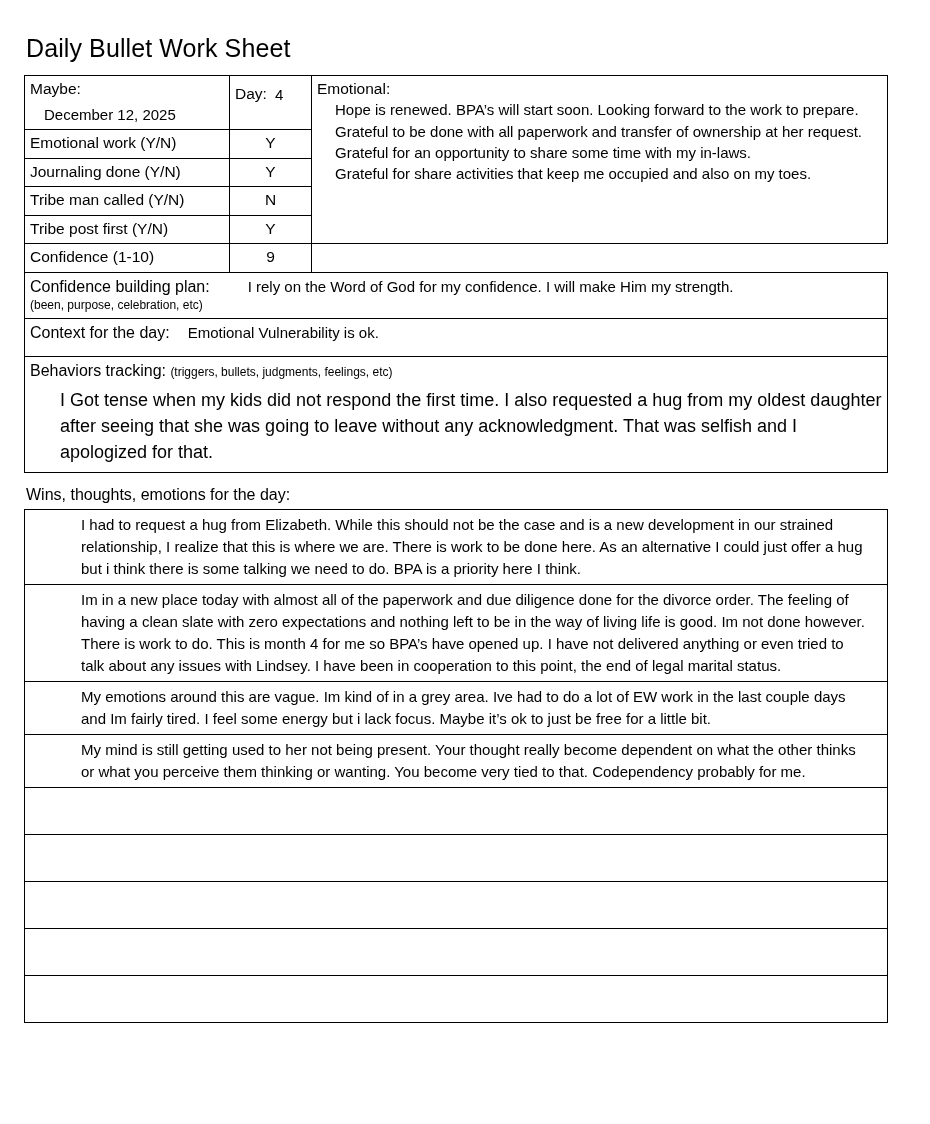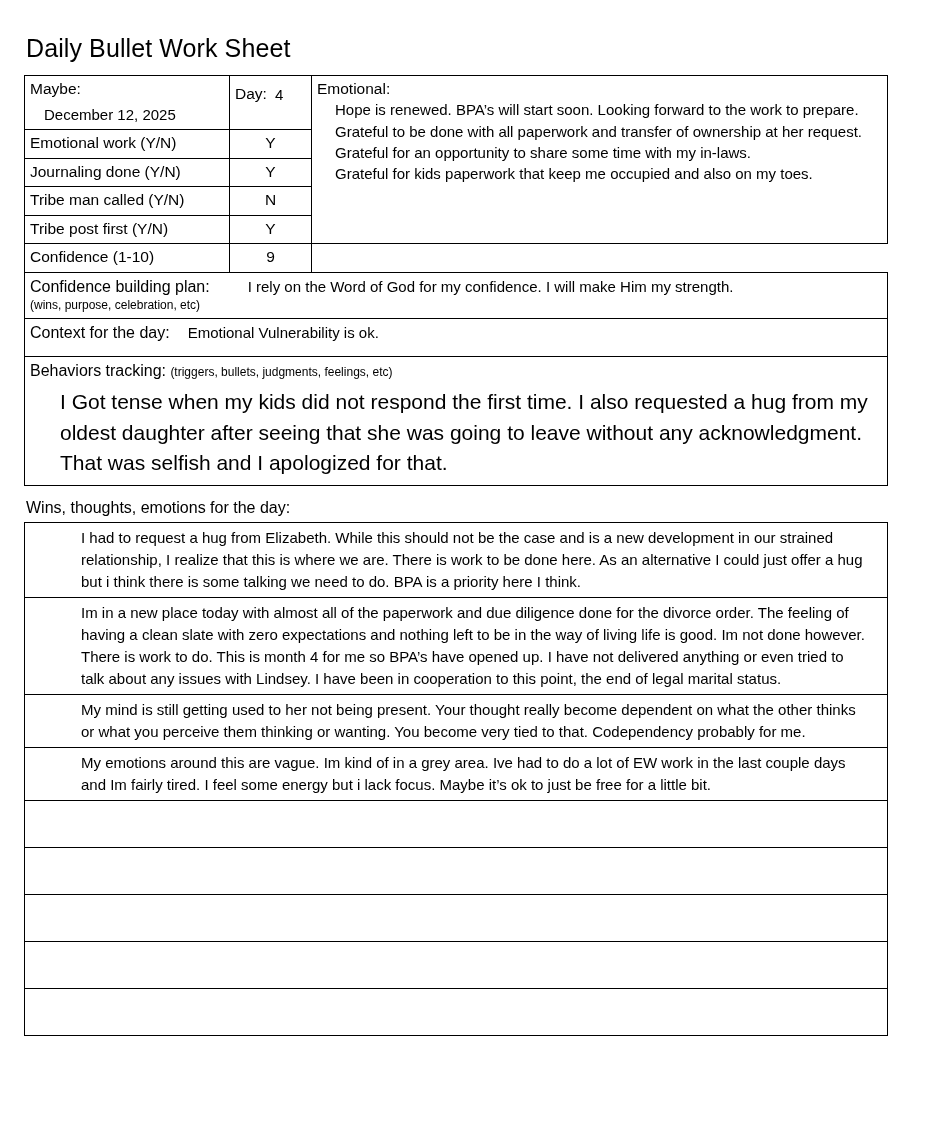--- a/index.html
+++ b/index.html
@@ -81,21 +81,21 @@
   }
   .plan-sub { font-size: 12px; display: block; margin-top: 1px; }
 
   .ctx-inline {
     display: inline-block;
     padding-left: 18px;
     font-size: 15px;
   }
 
   .beh-body {
-    font-size: 21px;
+    font-size: 18px;
     line-height: 1.45;
     padding: 6px 0 2px 30px;
   }
 
   .wins-head {
     font-size: 16px;
     margin: 13px 0 5px 2px;
   }
   table.wins {
     border-collapse: collapse;
@@ -136,21 +136,21 @@
         </td>
         <td class="hdr-day">
           <span class="lbl">Day:</span><span class="val-day">4</span>
         </td>
         <td rowspan="5" class="grat-cell">
           <div class="lbl">Emotional:</div>
           <div class="grat-text">
             <p>Hope is renewed.  BPA’s will start soon.  Looking forward to the work to prepare.</p>
             <p>Grateful to be done with all paperwork and transfer of ownership at her request.</p>
             <p>Grateful for an opportunity to share some time with my in-laws.</p>
-            <p>Grateful for kids paperwork that keep me occupied and also on my toes.</p>
+            <p>Grateful for share activities that keep me occupied and also on my toes.</p>
           </div>
         </td>
       </tr>
 
       <tr>
         <td class="yn-label">Emotional work  (Y/N)</td>
         <td class="yn-val">Y</td>
       </tr>
       <tr>
         <td class="yn-label">Journaling done (Y/N)</td>
@@ -165,21 +165,21 @@
         <td class="yn-val">Y</td>
       </tr>
       <tr>
         <td class="yn-label">Confidence (1-10)</td>
         <td class="yn-val">9</td>
       </tr>
 
       <tr>
         <td colspan="3">
           <span class="plan-head">Confidence building plan:</span><span class="plan-inline">I rely on the Word of God for my confidence. I will make Him my strength.</span>
-          <span class="plan-sub">(wins, purpose, celebration, etc)</span>
+          <span class="plan-sub">(been, purpose, celebration, etc)</span>
         </td>
       </tr>
 
       <tr>
         <td colspan="3" style="height:30px">
           <span class="plan-head">Context for the day:</span><span class="ctx-inline">Emotional Vulnerability is ok.</span>
         </td>
       </tr>
 
       <tr>
@@ -201,26 +201,26 @@
           <span class="wins-text">I had to request a hug from Elizabeth.  While this should not be the case and is a new development in our strained relationship, I realize that this is where we are.  There is work to be done here.  As an alternative I could just offer a hug but i think there is some talking we need to do.  BPA is a priority here I think.</span>
         </td>
       </tr>
       <tr>
         <td>
           <span class="wins-text">Im in a new place today with almost all of the paperwork and due diligence done for the divorce order.  The feeling of having a clean slate with zero expectations and nothing left to be in the way of living life is good.  Im not done however.  There is work to do.  This is month 4 for me so BPA’s have opened up.  I have not delivered anything or even tried to talk about any issues with Lindsey.  I have been in cooperation to this point, the end of legal marital status.</span>
         </td>
       </tr>
       <tr>
         <td>
+          <span class="wins-text">My emotions around this are vague.  Im kind of in a grey area.  Ive had to do a lot of EW work in the last couple days and Im fairly tired.  I feel some energy but i lack focus.  Maybe it’s ok to just be free for a little bit.</span>
+        </td>
+      </tr>
+      <tr>
+        <td>
           <span class="wins-text">My mind is still getting used to her not being present.  Your thought really become dependent on what the other thinks or what you perceive them thinking or wanting.  You become very tied to that.  Codependency probably for me.</span>
-        </td>
-      </tr>
-      <tr>
-        <td>
-          <span class="wins-text">My emotions around this are vague.  Im kind of in a grey area.  Ive had to do a lot of EW work in the last couple days and Im fairly tired.  I feel some energy but i lack focus.  Maybe it’s ok to just be free for a little bit.</span>
         </td>
       </tr>
       <tr>
         <td class="blank">&nbsp;</td>
       </tr>
       <tr>
         <td class="blank">&nbsp;</td>
       </tr>
       <tr>
         <td class="blank">&nbsp;</td>

